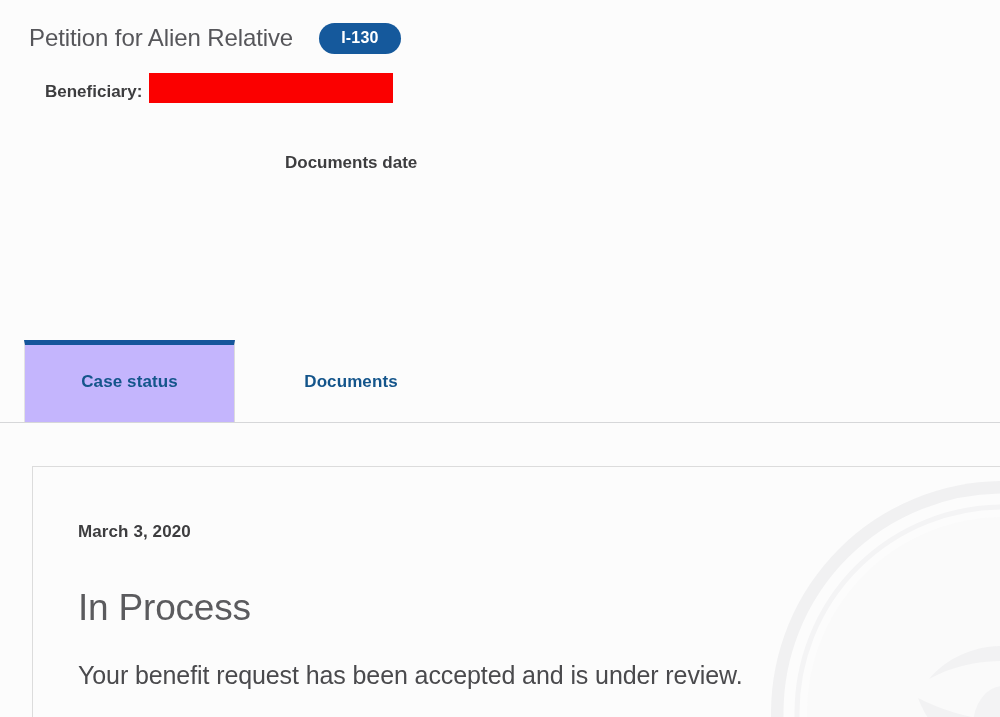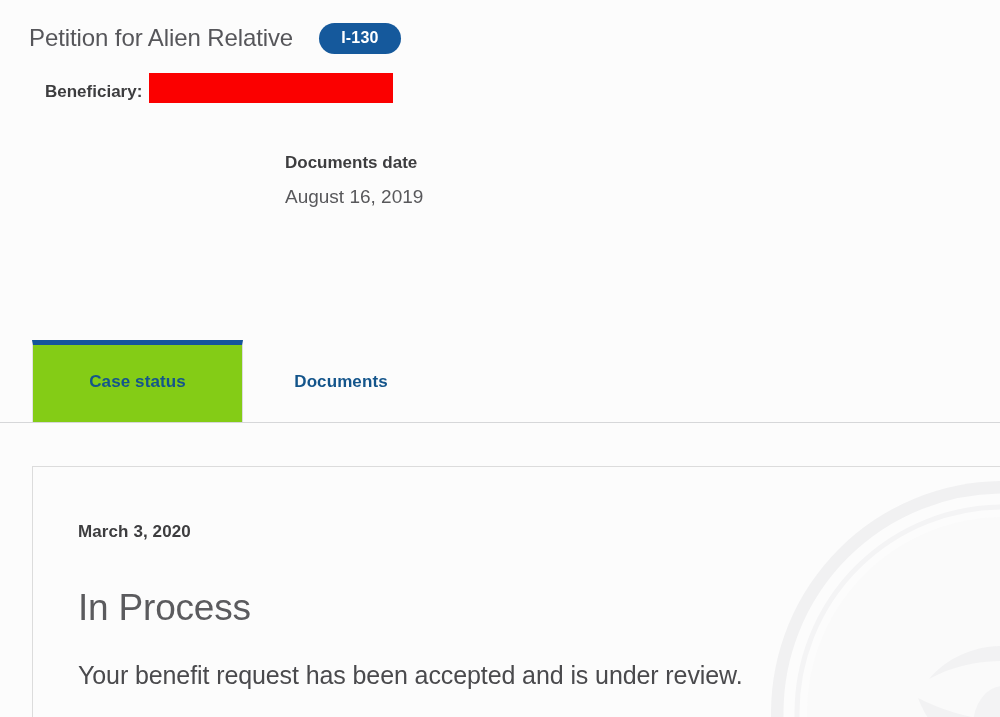--- a/index.html
+++ b/index.html
@@ -159,31 +159,31 @@
     font-weight: 700;
     color: #14558b;
     display: flex;
     align-items: center;
     justify-content: center;
     cursor: pointer;
     white-space: nowrap;
     letter-spacing: 0.1px;
   }
   #tab-case-status {
-    left: 32px;
+    left: 24px;
     width: 211px;
     height: 82px;
-    background: #84cc16;
+    background: #c4b5fd;
     border-top: 5px solid #15559b;
     border-left: 1px solid #e3e3e3;
     border-right: 1px solid #dcdcdc;
     padding-bottom: 4px;
   }
   #tab-documents {
-    left: 237px;
+    left: 247px;
     width: 208px;
     height: 77px;
     background: transparent;
     padding-bottom: 4px;
     text-align: right;
   }
 
   
   #status-card {
     position: absolute;
@@ -273,21 +273,20 @@
 
 </div>
 
 <div id="meta-fields">
 
   <div class="meta-field receipt">
   </div>
 
   <div class="meta-field">
     <div class="meta-label">Documents date</div>
-    <div class="meta-value">August 16, 2019</div>
   </div>
 
 </div>
 
 <div id="tab-bar">
   <div id="tab-case-status" class="tab">
     <span>Case status</span>
   </div>
   <div id="tab-documents" class="tab">
     <span>Documents</span>

